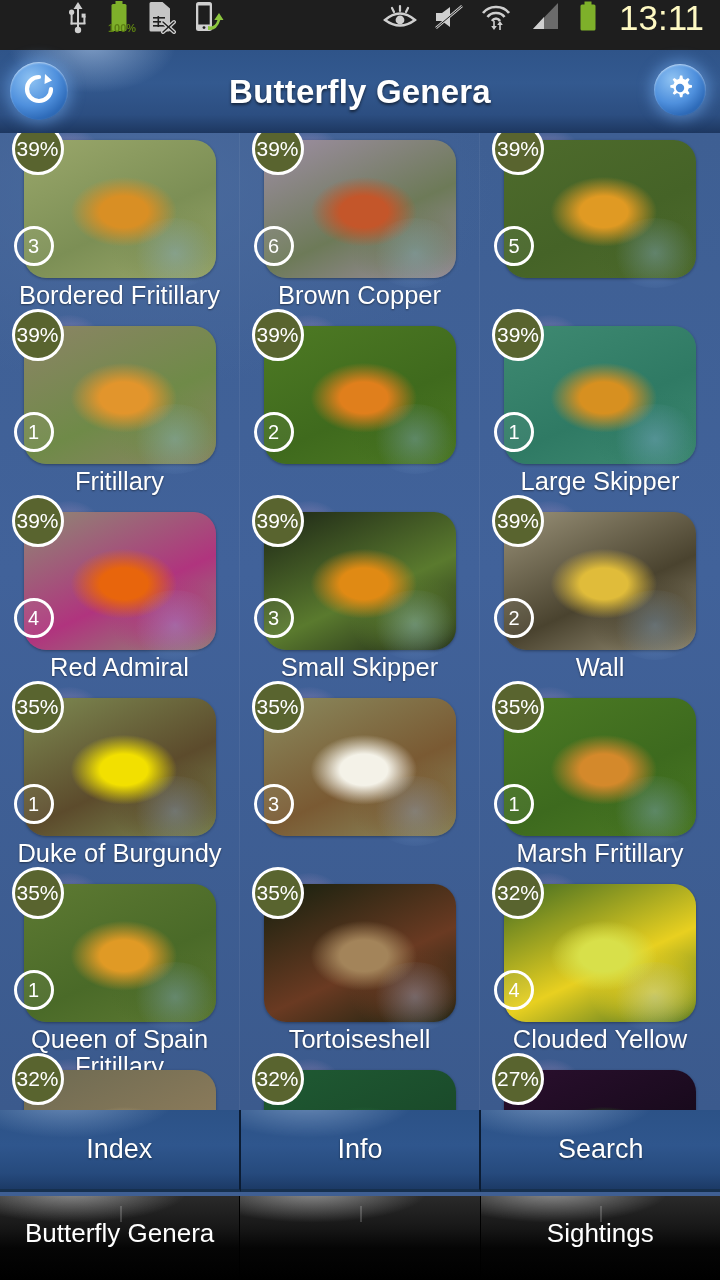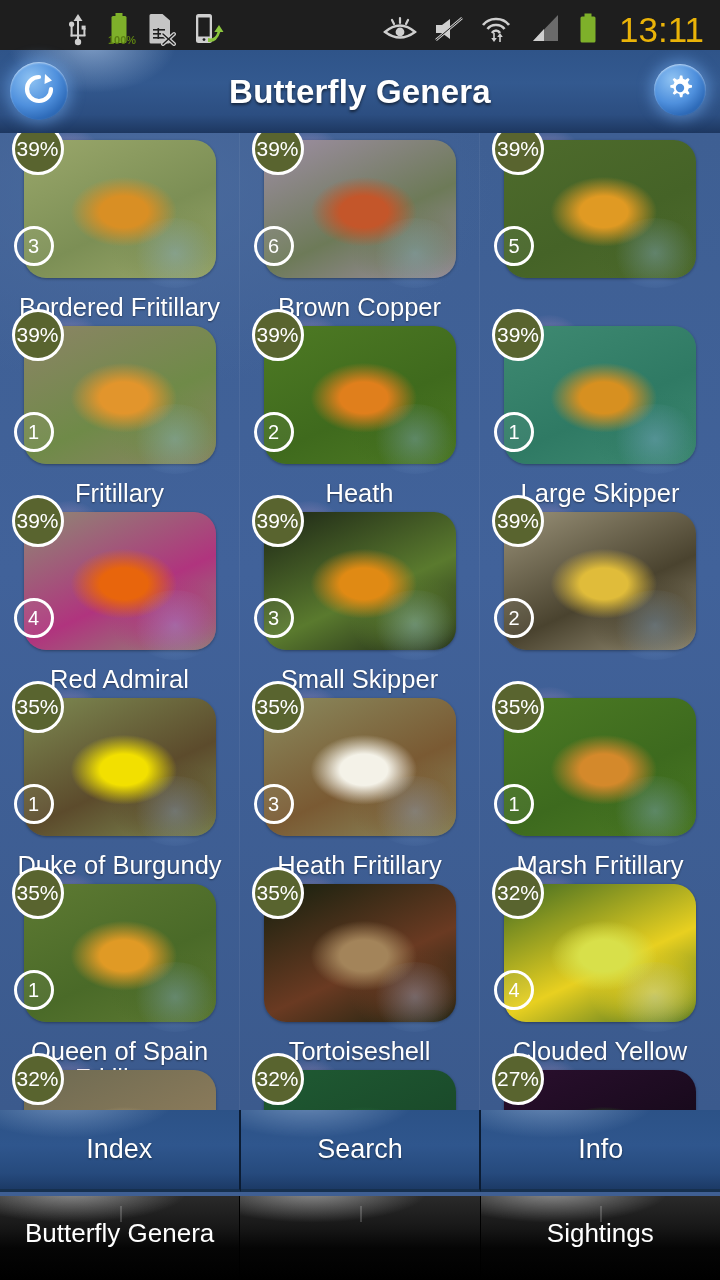--- a/index.html
+++ b/index.html
@@ -8,27 +8,27 @@
     background:#3f5f93;
     font-family:"Liberation Sans", sans-serif;
     -webkit-font-smoothing:antialiased;
   }
   .phone{position:relative;width:720px;height:1280px;overflow:hidden;}
 
   
   .statusbar{
     position:absolute;left:0;top:0;width:720px;height:50px;
     background:#1e1e1e;
-    display:flex;align-items:flex-end;
+    display:flex;align-items:flex-start;
   }
   .sb-left{display:flex;align-items:center;gap:18px;padding-left:66px;}
   .sb-right{margin-left:auto;display:flex;align-items:center;gap:16px;padding-right:16px;}
   .sb-icon{display:block;}
   .sb-clock{
-    color:#eab308;font-size:35px;letter-spacing:0px;line-height:1;
+    color:#fef9c3;font-size:35px;letter-spacing:0px;line-height:1;
     font-weight:400;padding-left:4px;padding-bottom:3px;
   }
   .batt-label{
     position:absolute;font-size:11px;color:#5b7f12;font-weight:bold;
     left:0;right:0;text-align:center;bottom:4px;pointer-events:none;
   }
   .batt-wrap{position:relative;}
 
   
   .titlebar{
@@ -99,21 +99,21 @@
   }
   .cnt{
     position:absolute;left:-10px;bottom:12px;
     width:40px;height:40px;border-radius:50%;
     background:rgba(255,255,255,.06);border:3px solid #ffffff;
     color:#fff;font-size:20px;
     display:flex;align-items:center;justify-content:center;
     box-sizing:border-box;z-index:3;
   }
   .label{
-    margin-top:16px;color:#ffffff;font-size:25.5px;line-height:27px;
+    margin-top:4px;color:#ffffff;font-size:25.5px;line-height:27px;
     text-align:center;width:230px;text-shadow:0 1px 2px rgba(0,0,0,.45);
   }
 
   
   .midbar{
     position:absolute;left:0;top:1110px;width:720px;height:82px;
     display:flex;z-index:5;
   }
   .midbtn{
     flex:1;position:relative;
@@ -345,21 +345,20 @@
         <div class="cell">
           <div style="position: relative;">
             <div class="glow"></div>
             <div class="thumb">
               <div class="pic" style="background: radial-gradient(70px 46px at 52% 52%, rgb(224, 127, 28) 0%, rgb(224, 127, 28) 34%, rgba(0, 0, 0, 0) 76%), radial-gradient(90px 60px at 78% 78%, rgb(63, 106, 29) 0%, rgba(0, 0, 0, 0) 72%), linear-gradient(155deg, rgb(78, 122, 36) 0%, rgb(63, 106, 29) 58%, rgb(78, 122, 36) 100%);"></div>
             </div>
             <div class="glow2"></div>
             <div class="pct">39%</div>
             <div class="cnt">2</div>
           </div>
-          <div class="label">Heath</div>
         </div>
         <div class="cell">
           <div style="position: relative;">
             <div class="glow"></div>
             <div class="thumb">
               <div class="pic" style="background: radial-gradient(70px 46px at 52% 52%, rgb(215, 144, 32) 0%, rgb(215, 144, 32) 34%, rgba(0, 0, 0, 0) 76%), radial-gradient(90px 60px at 78% 78%, rgb(47, 122, 100) 0%, rgba(0, 0, 0, 0) 72%), linear-gradient(155deg, rgb(63, 138, 114) 0%, rgb(47, 122, 100) 58%, rgb(63, 138, 114) 100%);"></div>
             </div>
             <div class="glow2"></div>
             <div class="pct">39%</div>
             <div class="cnt">1</div>
@@ -393,20 +392,21 @@
         <div class="cell">
           <div style="position: relative;">
             <div class="glow"></div>
             <div class="thumb">
               <div class="pic" style="background: radial-gradient(70px 46px at 52% 52%, rgb(224, 188, 58) 0%, rgb(224, 188, 58) 34%, rgba(0, 0, 0, 0) 76%), radial-gradient(90px 60px at 78% 78%, rgb(74, 67, 47) 0%, rgba(0, 0, 0, 0) 72%), linear-gradient(155deg, rgb(154, 146, 121) 0%, rgb(74, 67, 47) 58%, rgb(154, 146, 121) 100%);"></div>
             </div>
             <div class="glow2"></div>
             <div class="pct">39%</div>
             <div class="cnt">2</div>
           </div>
+          <div class="label">Wall</div>
         </div>
         <div class="cell">
           <div style="position: relative;">
             <div class="glow"></div>
             <div class="thumb">
               <div class="pic" style="background: radial-gradient(70px 46px at 52% 52%, rgb(242, 224, 0) 0%, rgb(242, 224, 0) 34%, rgba(0, 0, 0, 0) 76%), radial-gradient(90px 60px at 78% 78%, rgb(92, 75, 44) 0%, rgba(0, 0, 0, 0) 72%), linear-gradient(155deg, rgb(125, 138, 82) 0%, rgb(92, 75, 44) 58%, rgb(125, 138, 82) 100%);"></div>
             </div>
             <div class="glow2"></div>
             <div class="pct">35%</div>
             <div class="cnt">1</div>
@@ -416,21 +416,20 @@
         <div class="cell">
           <div style="position: relative;">
             <div class="glow"></div>
             <div class="thumb">
               <div class="pic" style="background: radial-gradient(70px 46px at 52% 52%, rgb(244, 242, 232) 0%, rgb(244, 242, 232) 34%, rgba(0, 0, 0, 0) 76%), radial-gradient(90px 60px at 78% 78%, rgb(122, 90, 51) 0%, rgba(0, 0, 0, 0) 72%), linear-gradient(155deg, rgb(138, 138, 94) 0%, rgb(122, 90, 51) 58%, rgb(138, 138, 94) 100%);"></div>
             </div>
             <div class="glow2"></div>
             <div class="pct">35%</div>
             <div class="cnt">3</div>
           </div>
-          <div class="label">Heath Fritillary</div>
         </div>
         <div class="cell">
           <div style="position: relative;">
             <div class="glow"></div>
             <div class="thumb">
               <div class="pic" style="background: radial-gradient(70px 46px at 52% 52%, rgb(212, 137, 43) 0%, rgb(212, 137, 43) 34%, rgba(0, 0, 0, 0) 76%), radial-gradient(90px 60px at 78% 78%, rgb(61, 106, 30) 0%, rgba(0, 0, 0, 0) 72%), linear-gradient(155deg, rgb(76, 122, 36) 0%, rgb(61, 106, 30) 58%, rgb(76, 122, 36) 100%);"></div>
             </div>
             <div class="glow2"></div>
             <div class="pct">35%</div>
             <div class="cnt">1</div>
@@ -503,24 +502,24 @@
           <div class="label"></div>
         </div>
       </div>
   </div>
 
   <div class="midbar">
     <div class="midbtn">
       <span>Index</span>
     </div>
     <div class="midbtn">
+      <span>Info</span>
+    </div>
+    <div class="midbtn">
       <span>Search</span>
-    </div>
-    <div class="midbtn">
-      <span>Info</span>
     </div>
   </div>
 
   <div class="tabbar">
     <div class="tab">
       <span class="tick"></span>
       <span>Butterfly Genera</span>
     </div>
     <div class="tab">
       <span class="tick"></span>

